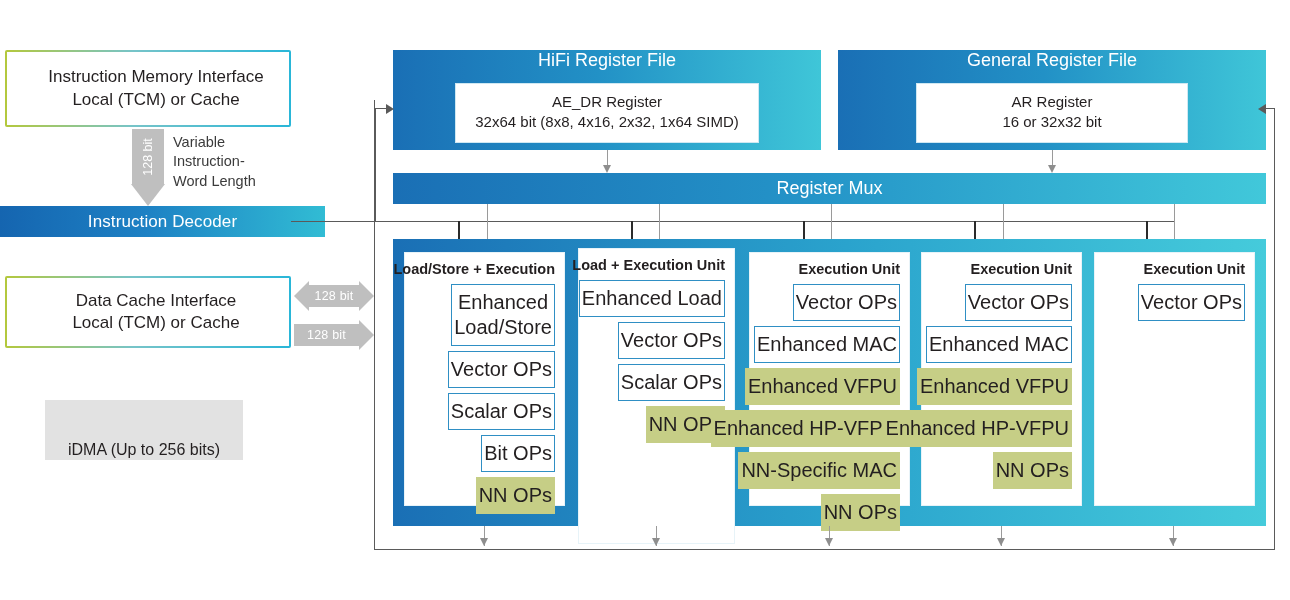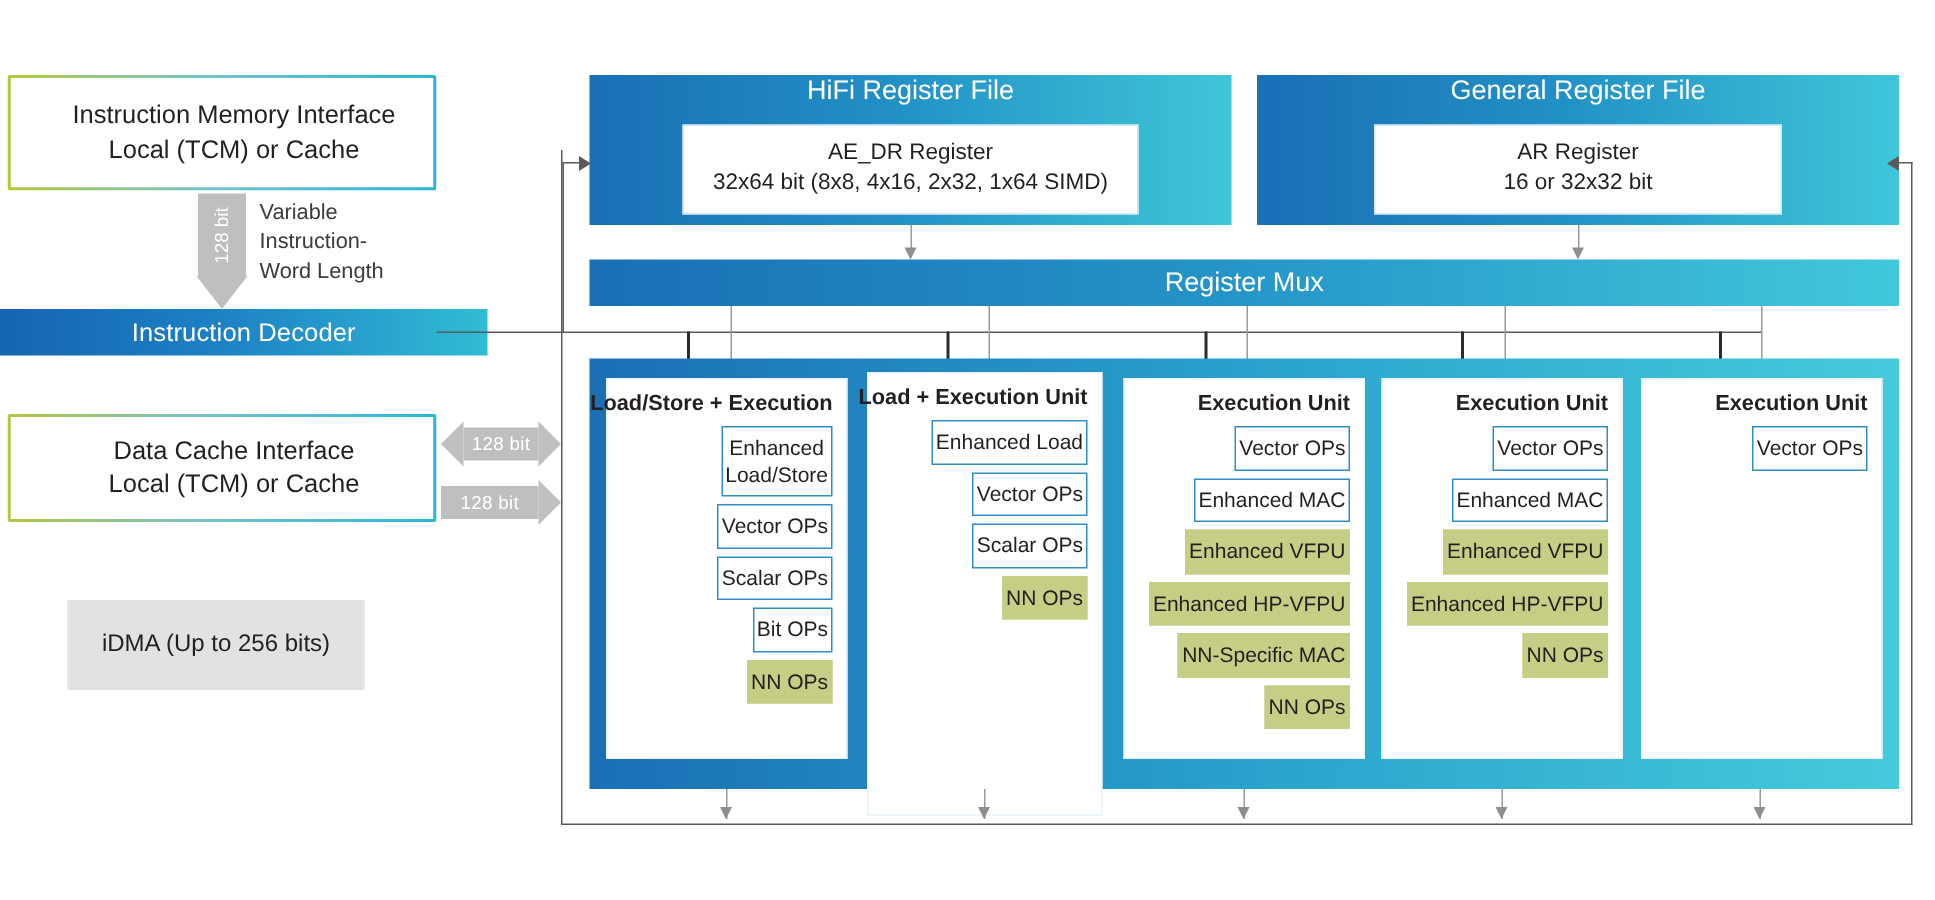--- a/index.html
+++ b/index.html
@@ -50,21 +50,21 @@
     align-items: center;
     justify-content: center;
     font-size: 17px;
     letter-spacing: .1px;
   }
 
   
   .idma {
     background: #e2e2e2;
     display: flex;
-    align-items: center;
+    align-items: flex-end;
     justify-content: center;
     text-align: center;
     font-size: 16px;
     line-height: 1.34;
     color: #231f20;
   }
 
   
   .regfile {
     background: linear-gradient(90deg, #1a6fb5 0%, #2291c6 48%, #3fc6d8 100%);
@@ -113,21 +113,21 @@
   .exec-col .col-title {
     text-align: center;
     font-size: 14.5px;
     font-weight: bold;
     color: #231f20;
     margin-bottom: 7px;
     white-space: nowrap;
   }
   .op {
     text-align: center;
-    font-size: 14px;
+    font-size: 20px;
     color: #231f20;
     padding: 5px 2px;
     margin-bottom: 5px;
     line-height: 1.25;
     white-space: nowrap;
   }
   .op.blue {
     background: #ffffff;
     border: 1.4px solid #2f8fc4;
   }

